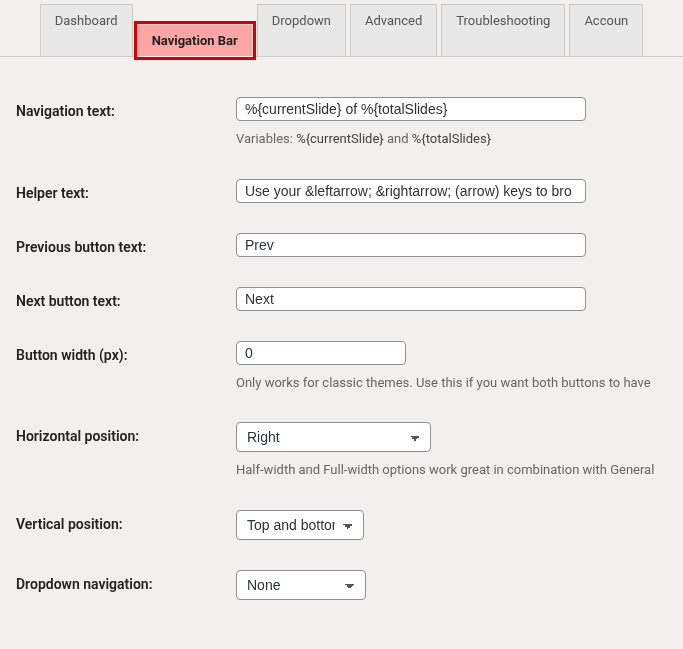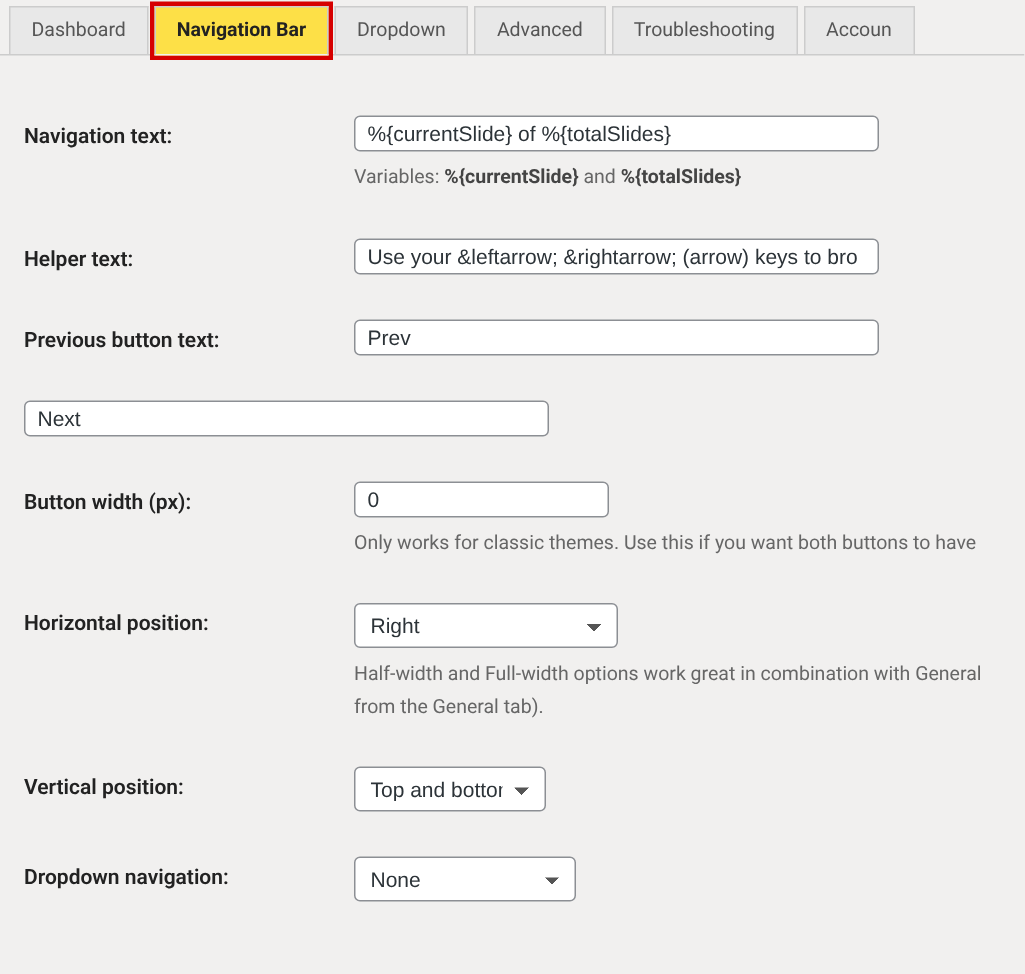--- a/index.html
+++ b/index.html
@@ -1,15 +1,15 @@
 <!DOCTYPE html>
 <html><head>
 <meta charset="utf-8">
 <style>
-  * { box-sizing: border-box; }
+  * { box-sizing: border-box; justify-content: center; }
   body {
     margin: 0;
     padding: 0;
     background: #f1f0ef;
     font-family: -apple-system, BlinkMacSystemFont, "Segoe UI", Roboto, Arial, sans-serif;
     font-size: 13px;
     color: #333;
     width: 683px;
     overflow: hidden;
   }
@@ -24,28 +24,29 @@
     padding: 8px 14px;
     background: #e8e8e8;
     border: 1px solid #ccc;
     border-bottom: none;
     color: #555;
     font-size: 13px;
     cursor: pointer;
     white-space: nowrap;
   }
   .tab.active {
-    background: #fde047;
+    background: #fca5a5;
     font-weight: 700;
     color: #222;
     border-bottom: 1px solid #f1f0ef;
     margin-bottom: -1px;
     box-shadow: 0 0 0 3px #d60000;
     position: relative;
     z-index: 2;
+    margin-top: 20px;
   }
   .form {
     padding: 24px 16px 0 16px;
   }
   .row {
     display: flex;
     align-items: flex-start;
     margin-bottom: 30px;
     margin-top: 16px;
   }
@@ -79,32 +80,32 @@
     font-size: 14px;
     background: #fff;
     color: #2c3338;
     appearance: none;
     background-image: linear-gradient(45deg, transparent 50%, #555 50%), linear-gradient(135deg, #555 50%, transparent 50%);
     background-position: calc(100% - 15px) 13px, calc(100% - 10px) 13px;
     background-size: 5px 5px, 5px 5px;
     background-repeat: no-repeat;
     min-height: 30px;
   }
-  select.wide { width: 176px; }
+  select.wide { width: 195px; }
   select.med  { width: 128px; }
-  select.sm   { width: 148px; }
+  select.sm   { width: 130px; }
   .desc {
     margin-top: 8px;
     color: #666;
     font-size: 13px;
     line-height: 1.5;
     white-space: nowrap;
     overflow: hidden;
   }
-  .desc b { font-weight: 700; color: #444; }
+  .desc b { font-weight: 400; color: #444; }
 </style>
 </head>
 <body>
 
 <div class="tabs">
   <div class="tab">Dashboard</div>
   <div class="tab active">Navigation Bar</div>
   <div class="tab">Dropdown</div>
   <div class="tab">Advanced</div>
   <div class="tab">Troubleshooting</div>
@@ -131,41 +132,41 @@
   </div>
 
   <div class="row">
     <div class="label">Previous button text:</div>
     <div class="field">
       <input type="text" value="Prev" style="">
     </div>
   </div>
 
   <div class="row">
+    <div class="label">Next button text:</div>
     <div class="field">
       <input type="text" value="Next" style="">
     </div>
   </div>
 
   <div class="row">
     <div class="label">Button width (px):</div>
     <div class="field">
       <input type="text" class="short" value="0" style="">
       <div class="desc">Only works for classic themes. Use this if you want both buttons to have</div>
     </div>
   </div>
 
   <div class="row">
     <div class="label">Horizontal position:</div>
     <div class="field">
       <select class="wide">
         <option>Right</option>
       </select>
       <div class="desc">Half-width and Full-width options work great in combination with General</div>
-      <div class="desc" style="margin-top:2px">from the General tab).</div>
     </div>
   </div>
 
   <div class="row">
     <div class="label">Vertical position:</div>
     <div class="field">
       <select class="med">
         <option>Top and bottom</option>
       </select>
     </div>

